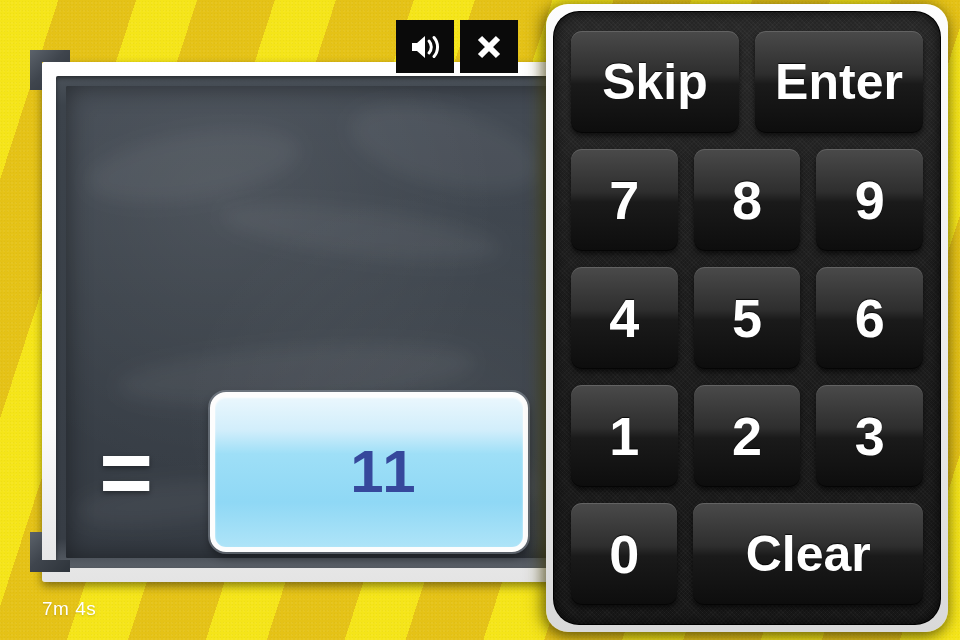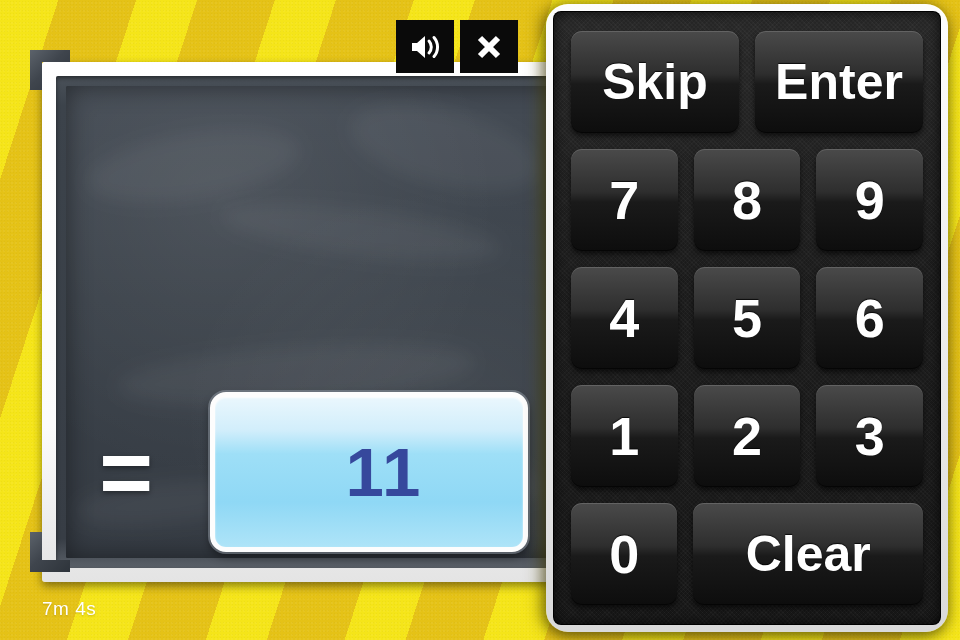--- a/index.html
+++ b/index.html
@@ -159,21 +159,21 @@
       0 0 0 2px rgba(140,150,160,.55),
       0 5px 10px rgba(0,0,0,.45),
       0 1px 2px rgba(255,255,255,.9) inset;
     display: flex;
     align-items: center;
     justify-content: center;
     overflow: hidden;
   }
   #answer-value {
     color: #36489c;
-    font-size: 69px;
+    font-size: 60px;
     font-weight: bold;
     line-height: 1;
     letter-spacing: 2px;
     margin-left: 30px;
   }
 
   
   #topbar-buttons {
     position: absolute;
     top: 20px;
@@ -217,21 +217,21 @@
     border-radius: 22px;
     background: linear-gradient(180deg,#fdfdfd 0%,#ededed 50%,#d9d9d9 100%);
     padding: 7px;
     box-shadow: -6px 0 16px rgba(90,80,0,.45), 0 4px 14px rgba(0,0,0,.5);
     z-index: 15;
   }
   #keypad-inner {
     position: relative;
     width: 100%;
     height: 100%;
-    border-radius: 8px;
+    border-radius: 26px;
     box-sizing: border-box;
     background:
       repeating-linear-gradient(45deg, rgba(255,255,255,.025) 0 1px, rgba(0,0,0,.03) 1px 3px),
       repeating-linear-gradient(-45deg, rgba(255,255,255,.02) 0 1px, rgba(0,0,0,.025) 1px 3px),
       linear-gradient(180deg,#2a2a2a 0%,#1e1e1e 40%,#181818 100%);
     box-shadow: 0 0 14px rgba(0,0,0,.85) inset, 0 0 0 1px #000 inset;
     padding: 20px 18px;
     display: flex;
     flex-direction: column;
     gap: 16px;

